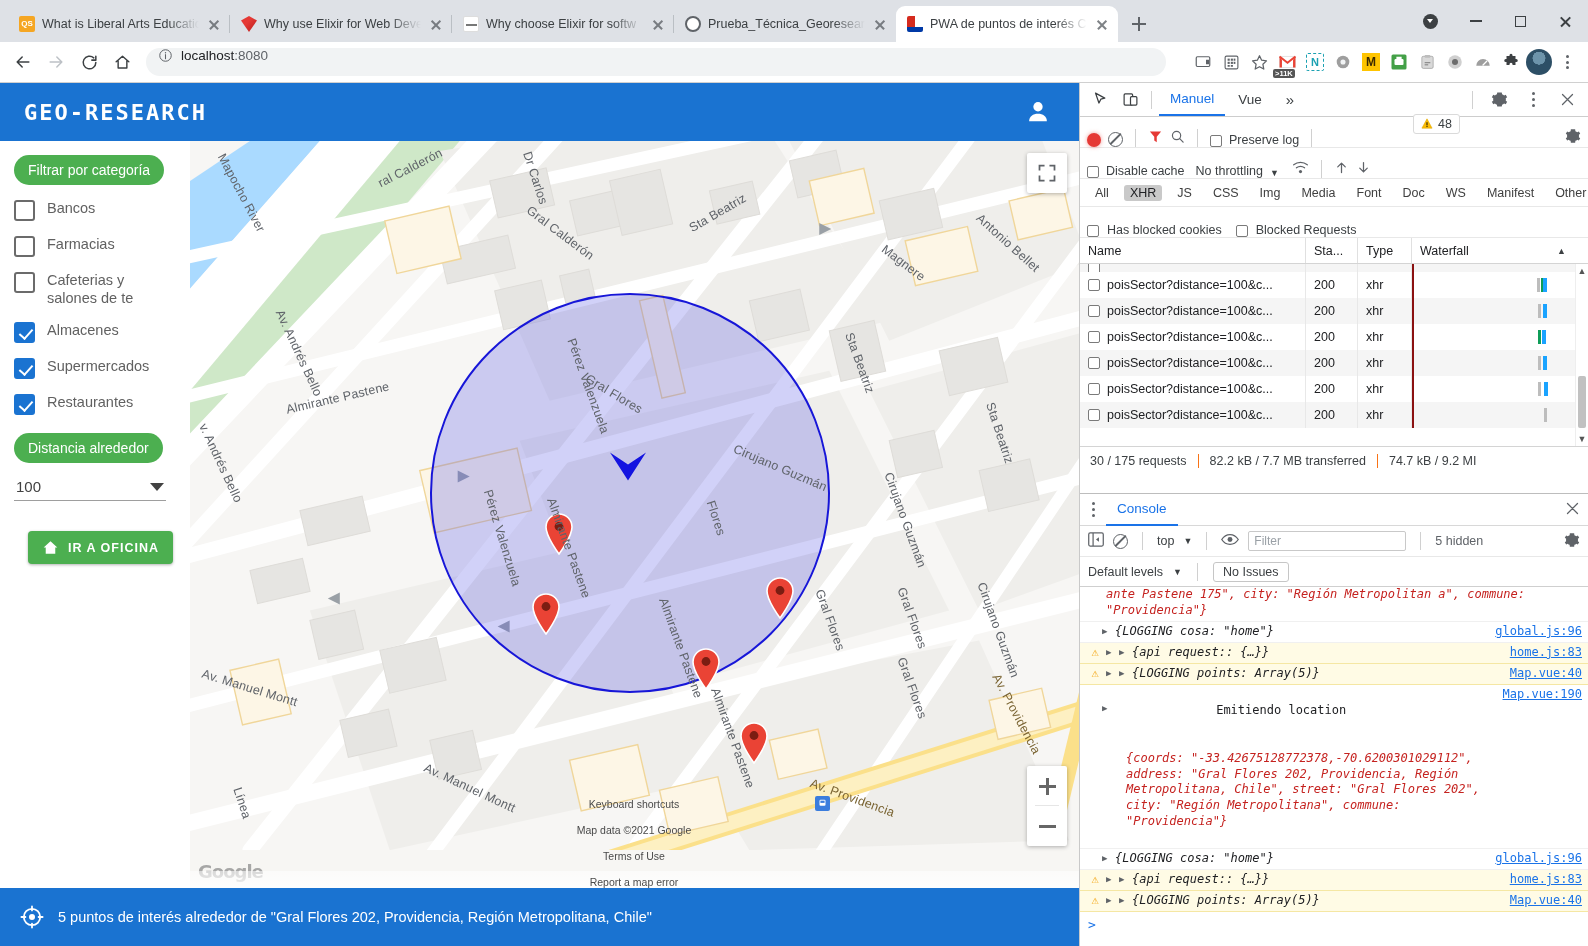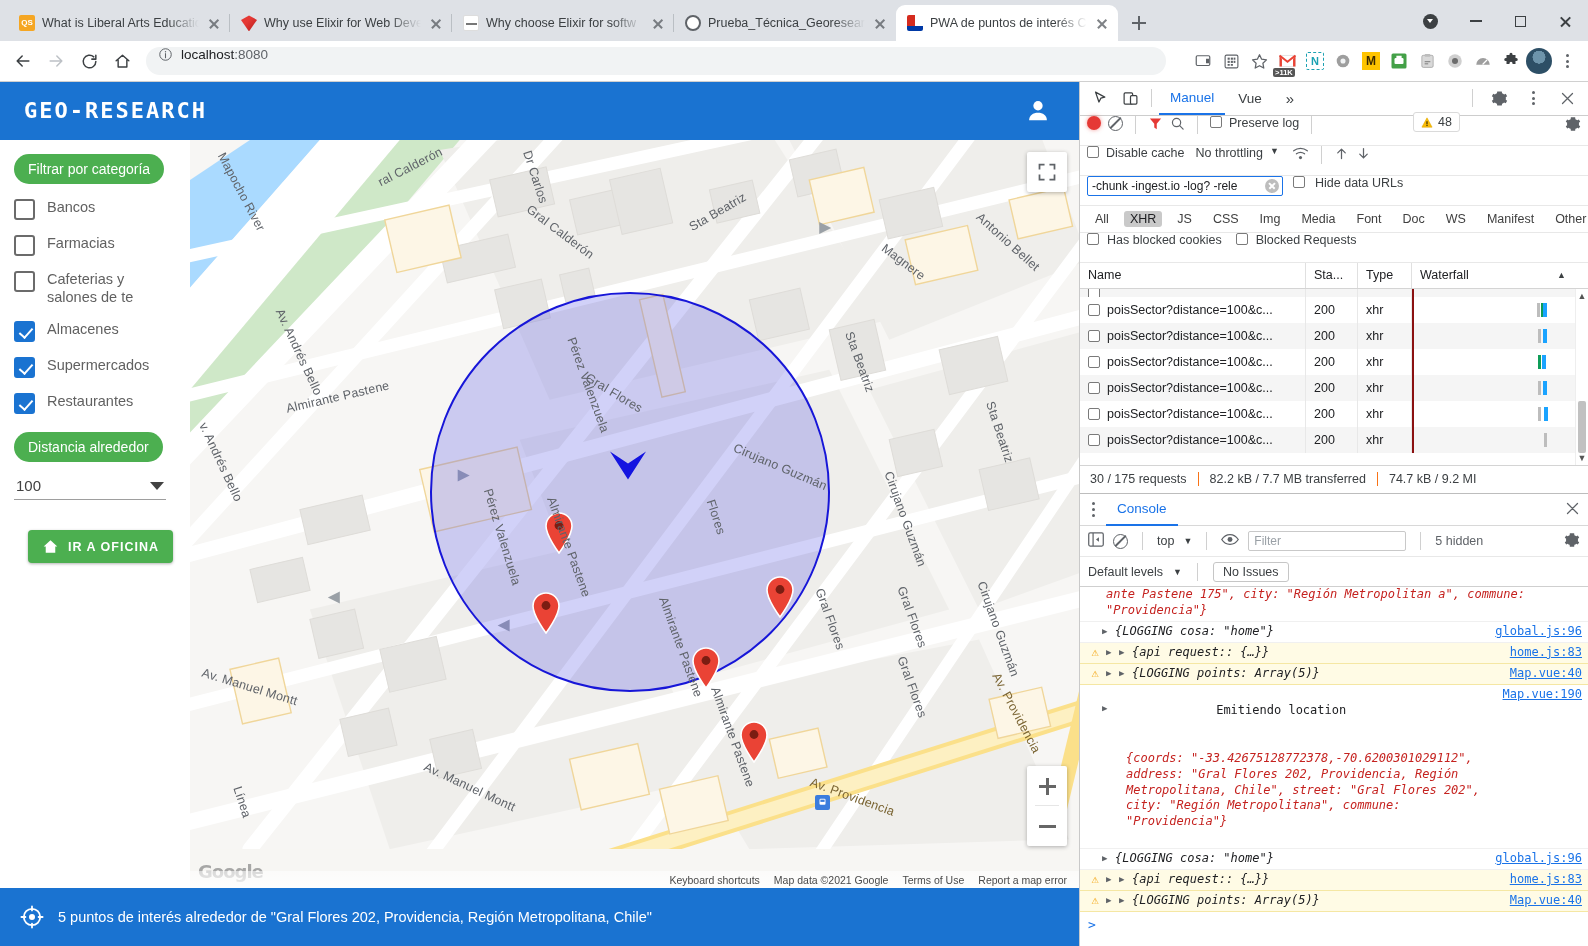--- a/index.html
+++ b/index.html
@@ -101,22 +101,22 @@
   .fullscreen-btn { position:absolute; right:12px; top:12px; width:40px;height:40px; background:#fff;
                     border-radius:2px; box-shadow:0 1px 4px rgba(0,0,0,.3); display:flex;align-items:center;justify-content:center;}
   .zoomctl { position:absolute; right:12px; bottom:42px; width:40px; background:#fff; border-radius:2px;
              box-shadow:0 1px 4px rgba(0,0,0,.3); }
   .zoomctl div { height:40px; display:flex; align-items:center; justify-content:center; position:relative; }
   .zoomctl div:first-child:after { content:""; position:absolute; left:8px; right:8px; bottom:0; height:1px; background:#e6e6e6; }
   .zoomctl .pl, .zoomctl .mi { position:relative; width:17px;height:17px; }
   .zoomctl .pl:before, .zoomctl .mi:before { content:""; position:absolute; left:0; top:7px; width:17px; height:3px; background:#666; }
   .zoomctl .pl:after { content:""; position:absolute; left:7px; top:0; width:3px; height:17px; background:#666; }
   .mapfooter { position:absolute; left:0; right:0; bottom:0; height:17px; display:flex; align-items:center;
-               justify-content:flex-end; gap:14px; padding-right:12px; font-size:10.5px; color:#4a4a4a;
-               background:linear-gradient(to top, rgba(255,255,255,.82), rgba(255,255,255,.55)); }
+               justify-content:flex-end; gap:14px; padding-right:1px; font-size:10.5px; color:#4a4a4a;
+               background:linear-gradient(to top, rgba(255,255,255,.82), rgba(255,255,255,.55));flex-direction:column; }
   .gmark { position:absolute; left:8px; bottom:6px; font-size:18px; font-weight:bold; color:#8d8d8d;
            font-family:"DejaVu Sans",sans-serif; letter-spacing:-1px; opacity:.75;}
   .poi { position:absolute; width:30px; height:42px; transform:translate(-50%,-100%); }
   .ring { position:absolute; border-radius:50%; background:rgba(90,90,230,.28);
           border:2.5px solid #1716d8; }
   .heading-arrow { position:absolute; transform:translate(-50%,-50%); }
   .streetlabel { position:absolute; font-size:12.5px; color:#5f6369; white-space:nowrap;
                  font-family:"Liberation Sans",sans-serif; letter-spacing:.2px; }
 
   .statusbar { height:58px; background:#1a73d1; color:#fff; display:flex; align-items:center;
@@ -124,21 +124,21 @@
 
   
   .devtools { flex:1 1 auto; display:flex; flex-direction:column; background:#fff; min-width:0; }
   .dt-tabs { height:34px; display:flex; align-items:center; border-bottom:1px solid #cdcdcd; padding-left:6px; gap:2px; }
   .dt-icbtn { width:28px;height:26px; display:flex;align-items:center;justify-content:center; }
   .dt-vsep { width:1px; height:18px; background:#d0d0d0; margin:0 5px; }
   .dt-tab { height:33px; display:flex; align-items:center; padding:0 11px; font-size:13.5px; color:#3c4043; }
   .dt-tab.active { border-bottom:2px solid #1a73e8; color:#1a73e8; }
   .warnbadge { display:flex; align-items:center; gap:5px; border:1px solid #dadada; border-radius:3px;
                padding:2px 7px; font-size:12.5px; color:#3c4043; background:#fff;margin-top:48px; }
-  .dt-row { display:flex; align-items:flex-start; gap:7px; padding:0 7px; height:31px; border-bottom:1px solid #e8e8e8; }
+  .dt-row { display:flex; align-items:flex-end; gap:7px; padding:0 7px; height:31px; border-bottom:1px solid #e8e8e8; }
   .recdot { width:14px;height:14px;border-radius:50%;background:#e53935; box-shadow:0 0 4px rgba(229,57,53,.5); }
   .nodot { width:15px;height:15px;border-radius:50%;border:1.8px solid #5f6368; position:relative; }
   .nodot:after{content:"";position:absolute;left:-1px;top:5px;width:15px;height:1.8px;background:#5f6368;transform:rotate(-45deg);}
   .cbox { width:12px;height:12px;border:1.5px solid #7a7a7a;border-radius:2px;background:#fff;flex:0 0 12px; }
   .lbl { font-size:12.5px; color:#3c4043; white-space:nowrap; }
   .filterbox { flex:0 0 auto; width:196px; height:20px; border:1px solid #1a73e8; border-radius:2px;
                display:flex; align-items:center; padding:0 3px 0 4px; background:#fff; }
   .filterbox .txt { font-size:12px; color:#202124; flex:1 1 auto; overflow:hidden; white-space:nowrap; }
   .clearx { width:14px;height:14px;border-radius:50%;background:#bdbdbd;position:relative;flex:0 0 14px;}
   .clearx:before,.clearx:after{content:"";position:absolute;left:3px;top:6.3px;width:8px;height:1.6px;background:#fff;}
@@ -712,28 +712,20 @@
               <path d="M12 20V5M6 11l6-6 6 6" fill="none" stroke="#5f6368" stroke-width="2" stroke-linecap="round" stroke-linejoin="round"></path>
             </svg>
         </span>
         <span>
           <svg width="15" height="15" viewBox="0 0 24 24">
               <path d="M12 4v15M6 13l6 6 6-6" fill="none" stroke="#5f6368" stroke-width="2" stroke-linecap="round" stroke-linejoin="round"></path>
             </svg>
         </span>
       </div>
 
-      <div class="dt-row" style="gap:10px;">
-        <span class="filterbox">
-          <span class="txt">-chunk -ingest.io -log? -rele</span>
-          <span class="clearx"></span>
-        </span>
-        <span class="cbox"></span>
-        <span class="lbl">Hide data URLs</span>
-      </div>
 
       <div class="typerow">
         <span class="type">All</span>
         <span class="type sel">XHR</span>
         <span class="type">JS</span>
         <span class="type">CSS</span>
         <span class="type">Img</span>
         <span class="type">Media</span>
         <span class="type">Font</span>
         <span class="type">Doc</span>

